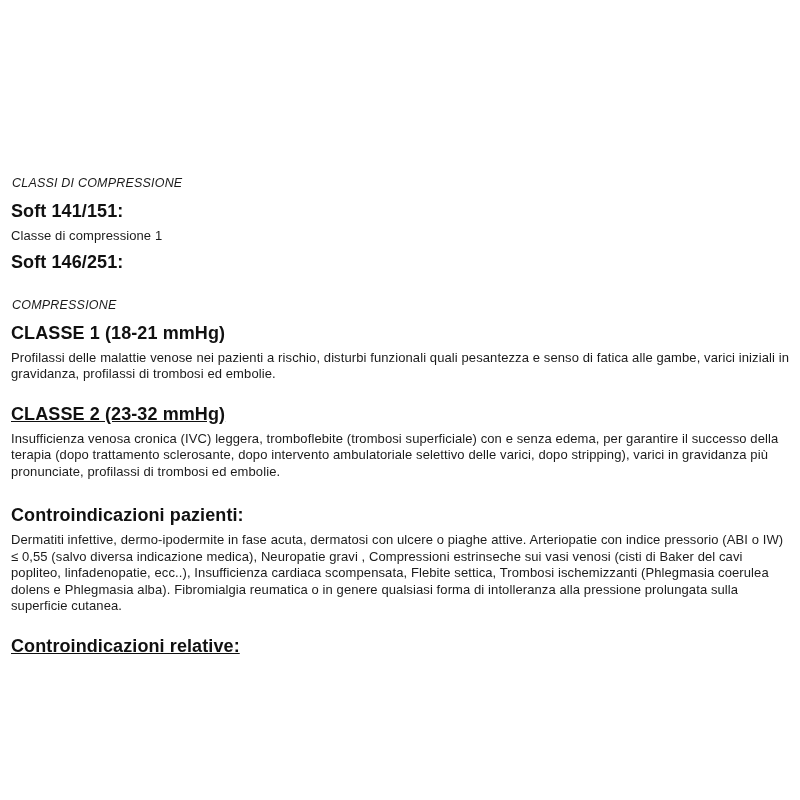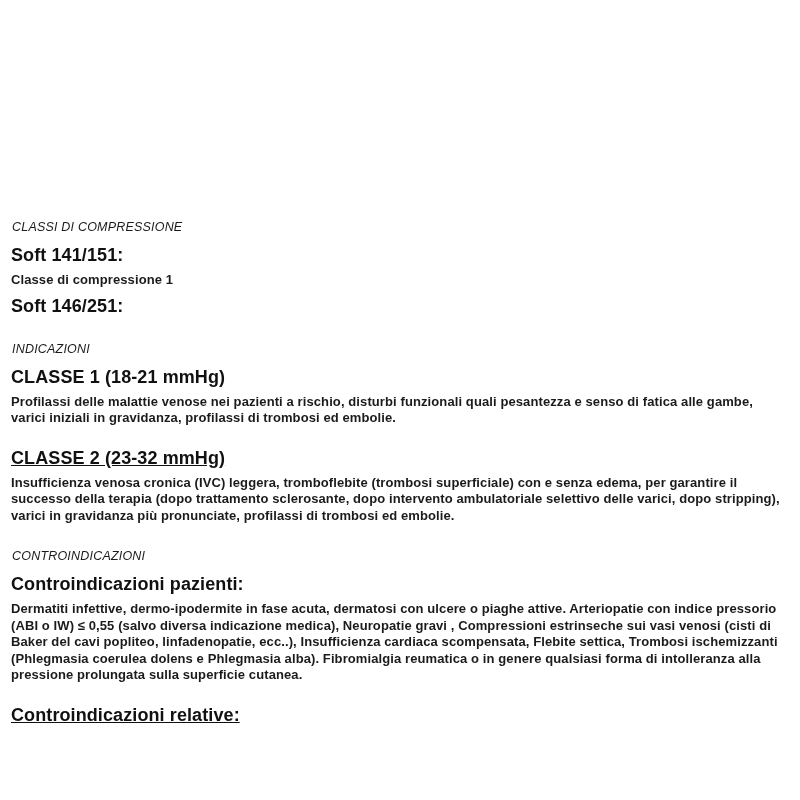--- a/index.html
+++ b/index.html
@@ -12,42 +12,41 @@
     height: 800px;
     overflow: hidden;
     font-family: "Liberation Sans", sans-serif;
     color: #1b1b1b;
     -webkit-font-smoothing: antialiased;
   }
   .doc {
     box-sizing: border-box;
     width: 800px;
     padding: 176px 10px 0 11px;
-    margin-top: 44px;
   }
   .section {
     margin-bottom: 25px;
   }
   .sec-heading {
     font-style: italic;
     font-weight: 400;
     font-size: 12.5px;
     letter-spacing: 0.2px;
     color: #1b1b1b;
     margin: 0 0 11px 1px;
   }
   .bold-label {
     font-weight: 700;
     font-size: 18px;
     letter-spacing: 0.1px;
     margin: 0 0 6px 0;
     color: #111111;
   }
   .body-text {
-    font-weight: 700;
+    font-weight: 400;
     font-size: 13px;
     line-height: 16.5px;
     letter-spacing: 0.1px;
     margin: 0 0 7px 0;
     color: #1b1b1b;
   }
   .spaced {
     margin-top: 21px;
     text-decoration: underline;
   }
@@ -58,27 +57,26 @@
 <main class="doc">
 
   <section class="section">
     <h3 class="sec-heading">CLASSI DI COMPRESSIONE</h3>
     <p class="bold-label">Soft 141/151:</p>
     <p class="body-text">Classe di compressione 1</p>
     <p class="bold-label">Soft 146/251:</p>
   </section>
 
   <section class="section">
-    <h3 class="sec-heading">INDICAZIONI</h3>
+    <h3 class="sec-heading">COMPRESSIONE</h3>
     <p class="bold-label">CLASSE 1 (18-21 mmHg)</p>
     <p class="body-text">Profilassi delle malattie venose nei pazienti a rischio, disturbi funzionali quali pesantezza e senso di fatica alle gambe, varici iniziali in gravidanza, profilassi di trombosi ed embolie.</p>
     <p class="bold-label spaced">CLASSE 2 (23-32 mmHg)</p>
     <p class="body-text">Insufficienza venosa cronica (IVC) leggera, tromboflebite (trombosi superficiale) con e senza edema, per garantire il successo della terapia (dopo trattamento sclerosante, dopo intervento ambulatoriale selettivo delle varici, dopo stripping), varici in gravidanza più pronunciate, profilassi di trombosi ed embolie.</p>
   </section>
 
   <section class="section">
-    <h3 class="sec-heading">CONTROINDICAZIONI</h3>
     <p class="bold-label">Controindicazioni pazienti:</p>
     <p class="body-text">Dermatiti infettive, dermo-ipodermite in fase acuta, dermatosi con ulcere o piaghe attive. Arteriopatie con indice pressorio (ABI o IW) ≤ 0,55 (salvo diversa indicazione medica), Neuropatie gravi , Compressioni estrinseche sui vasi venosi (cisti di Baker del cavi popliteo, linfadenopatie, ecc..), Insufficienza cardiaca scompensata, Flebite settica, Trombosi ischemizzanti (Phlegmasia coerulea dolens e Phlegmasia alba). Fibromialgia reumatica o in genere qualsiasi forma di intolleranza alla pressione prolungata sulla superficie cutanea.</p>
     <p class="bold-label spaced">Controindicazioni relative:</p>
   </section>
 
 </main>
 
 </body></html>

